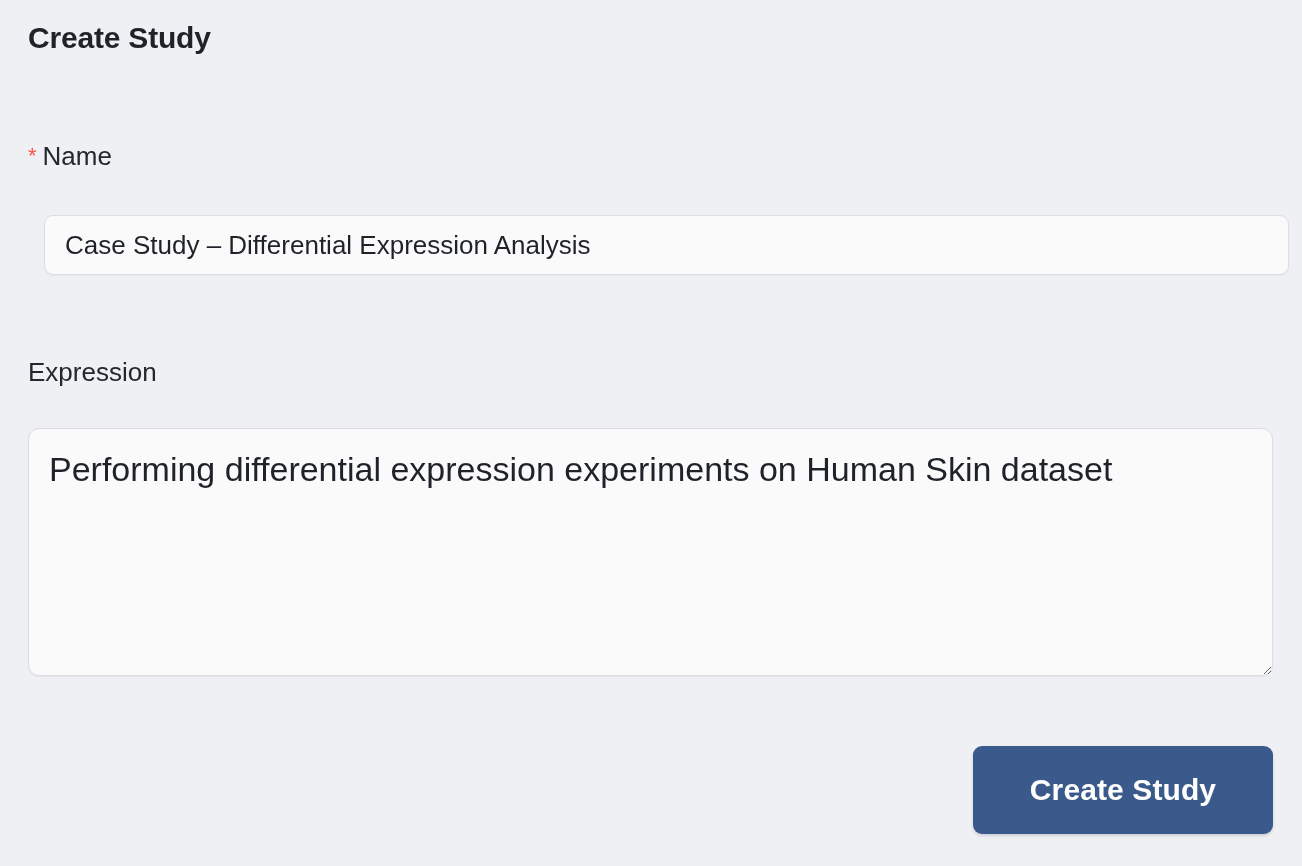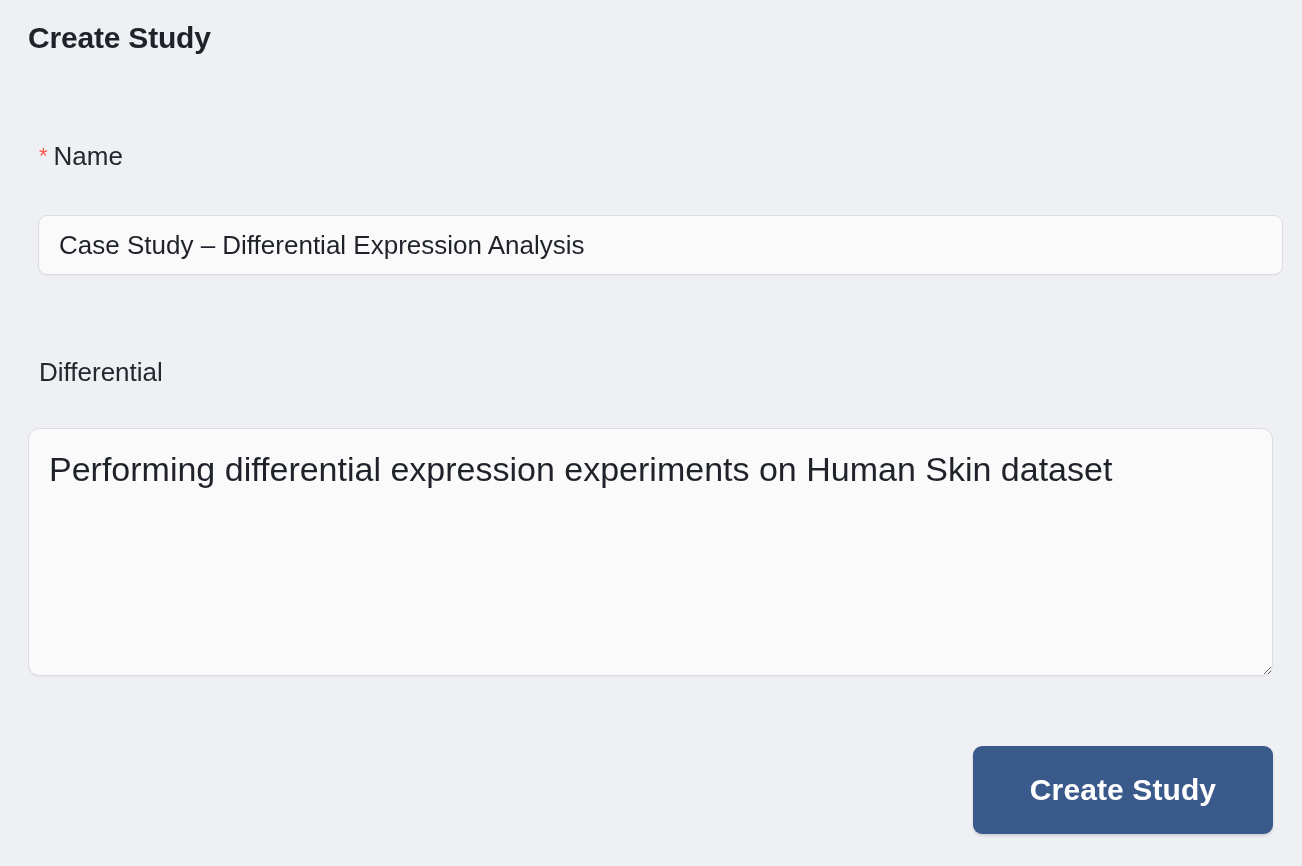--- a/index.html
+++ b/index.html
@@ -35,36 +35,35 @@
     margin: 0;
   }
 
   .field-label {
     position: absolute;
     left: 28px;
     font-size: 26px;
     color: #23272e;
     line-height: 1.3;
     white-space: nowrap;
-    margin-left: 11px;
   }
   .label-name { top: 140px; left: 28px; }
   .label-description { top: 356px; left: 28px; }
 
   .required-star {
     color: #f5544b;
     font-size: 22px;
     vertical-align: 2px;
     margin-right: 6px;
     display: inline-block;
   }
 
   .text-input {
     position: absolute;
-    left: 38px;
+    left: 44px;
     top: 215px;
     width: 1245px;
     height: 60px;
     box-sizing: border-box;
     background: #fafafb;
     border: 1px solid #dcdde2;
     border-radius: 9px;
     padding: 0 20px;
     font-family: "Liberation Sans", sans-serif;
     font-size: 26px;
@@ -129,21 +128,21 @@
 
   <h1 class="page-title">Create Study</h1>
 
   <div class="field-label label-name">
     <span class="required-star">*</span><span>Name</span>
   </div>
 
   <input class="text-input" type="text" value="Case Study – Differential Expression Analysis" style="">
 
   <div class="field-label label-description">
-    <span>Differential</span>
+    <span>Expression</span>
   </div>
 
   <textarea class="text-area" style="">Performing differential expression experiments on Human Skin dataset</textarea>
 
   <div class="submit-row">
     <button class="primary-button">Create Study</button>
   </div>
 
 </div>
 

